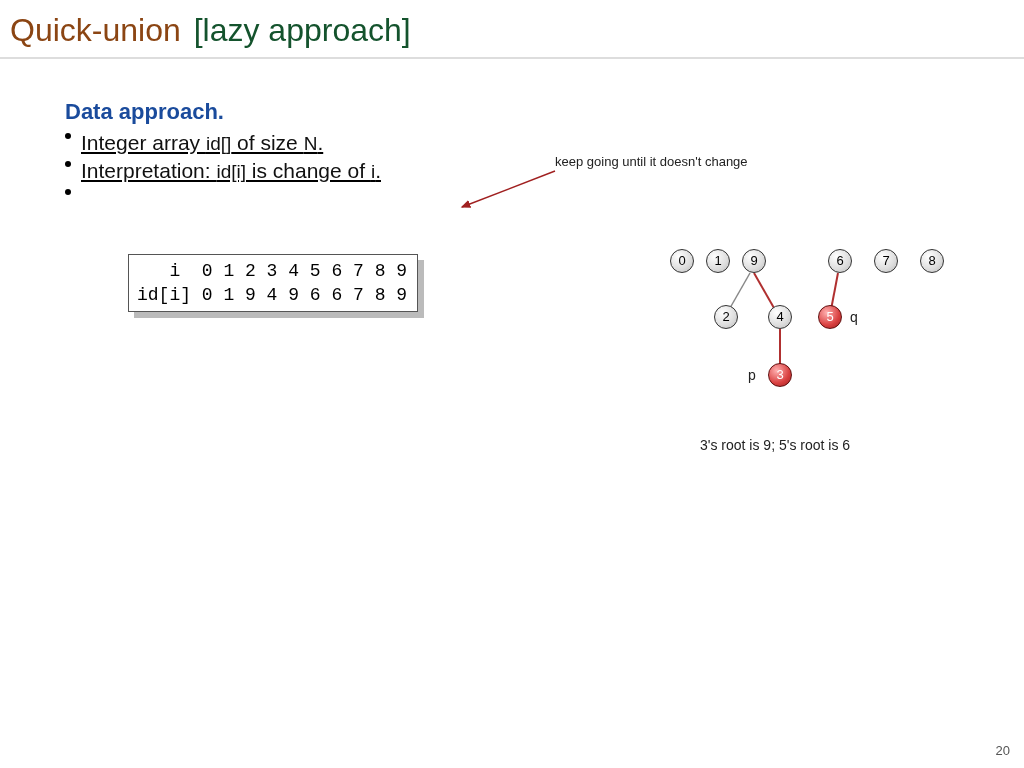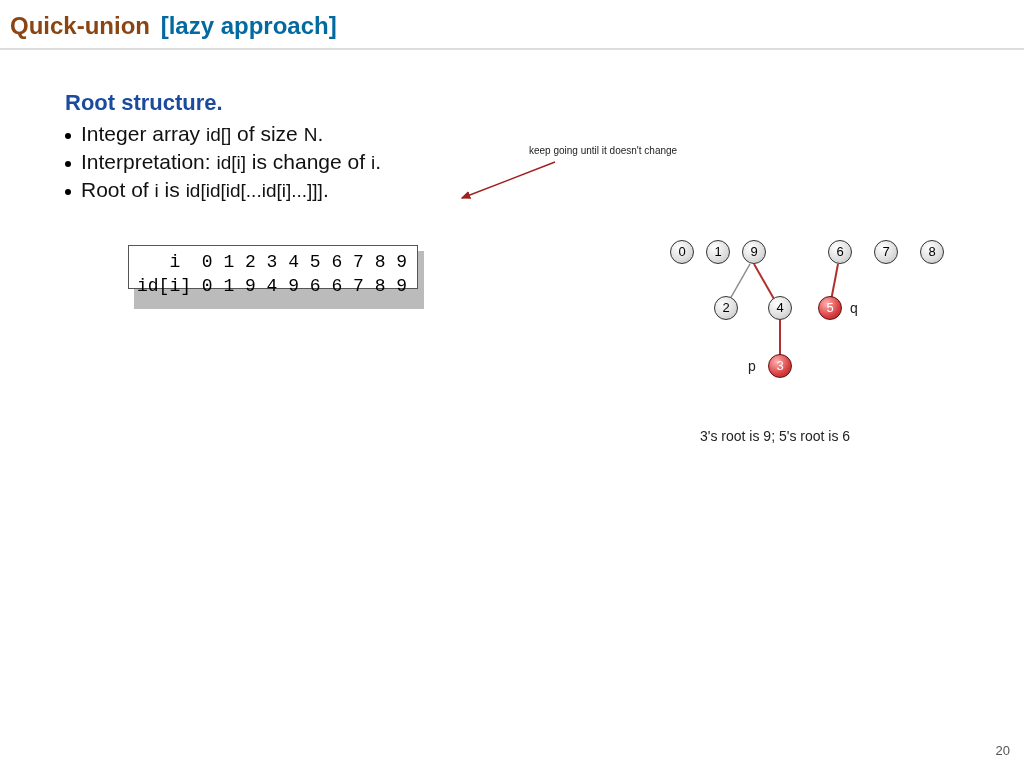--- a/index.html
+++ b/index.html
@@ -1,68 +1,65 @@
 <!DOCTYPE html>
 <html><head>
 <meta charset="utf-8">
 <style>
   * { margin: 0; padding: 0; box-sizing: border-box; }
   html, body { width: 1024px; height: 768px; background: #fff; font-family: Georgia, 'Times New Roman', serif; position: relative; }
   .title-bar { padding: 12px 10px 8px 10px; border-bottom: 2px solid #ddd; }
-  .title-text { font-size: 24px; color: #8b4513; font-family: "Comic Sans MS", cursive, sans-serif; font-weight: bold; }
-  .title-sub { color: #0369a1; }
+  .title-text { font-size: 32px; color: #8b4513; font-family: "Comic Sans MS", cursive, sans-serif; }
+  .title-sub { color: #14532d; }
   .content { position: relative; padding: 40px 0 0 65px; }
   .heading { font-size: 22px; color: #1a4b9c; font-weight: bold; font-family: "Comic Sans MS", cursive, sans-serif; }
   .bullets { margin-top: 6px; padding-left: 0; }
-  .bullet-row { display: flex; align-items: center; margin: 4px 0; }
+  .bullet-row { display: flex; align-items: flex-start; margin: 4px 0; text-decoration: underline; }
   .dot { width: 6px; height: 6px; background: #000; border-radius: 50%; margin-right: 10px; position: relative; top: 2px; flex-shrink: 0; }
   .bullet-text { font-size: 21px; font-family: "Comic Sans MS", cursive, sans-serif; color: #111; }
   .code { font-family: Arial, Helvetica, sans-serif; font-size: 19px; }
-  .keep-note { position: absolute; left: 529px; top: 95px; font-family: Arial, Helvetica, sans-serif; font-size: 10px; color: #222; }
+  .keep-note { position: absolute; left: 555px; top: 95px; font-family: Arial, Helvetica, sans-serif; font-size: 13px; color: #222; }
   .arrow-svg { position: absolute; left: 450px; top: 106px; }
   .array-box { position: absolute; left: 128px; top: 195px; }
   .array-shadow { position: absolute; left: 6px; top: 6px; width: 290px; height: 58px; background: #bbb; }
-  .array-front { position: relative; width: 290px; height: 44px; background: #fff; border: 1px solid #555; padding: 4px 8px; font-family: "Courier New", monospace; font-size: 18px; line-height: 24px; white-space: pre; }
+  .array-front { position: relative; width: 290px; height: 58px; background: #fff; border: 1px solid #555; padding: 4px 8px; font-family: "Courier New", monospace; font-size: 18px; line-height: 24px; white-space: pre; }
   .tree { position: absolute; left: 670px; top: 190px; width: 330px; height: 220px; }
   .tree svg { position: absolute; left: 0; top: 0; }
   .tnode { position: absolute; width: 24px; height: 24px; border-radius: 50%; border: 1px solid #333; background: radial-gradient(circle at 35% 30%, #fff 0%, #ddd 60%, #bbb 100%); font-family: Arial, sans-serif; font-size: 13px; text-align: center; line-height: 22px; }
   .red-node { background: radial-gradient(circle at 35% 30%, #ffb0b0 0%, #d94040 60%, #a02020 100%); color: #fff; border-color: #601010; }
   .plabel { position: absolute; font-family: Arial, sans-serif; font-size: 14px; color: #222; }
   .caption { position: absolute; font-family: Arial, sans-serif; font-size: 14px; color: #222; margin-top: 28px; }
   .pagenum { position: absolute; right: 14px; bottom: 10px; font-family: Arial, sans-serif; font-size: 13px; color: #555; }
 </style>
 </head>
 <body>
 
 <div class="title-bar">
   <span class="title-text">Quick-union</span>
   <span class="title-text title-sub">&nbsp;<span>[lazy approach]</span></span>
 </div>
 
 <div class="content">
-  <div class="heading">Root structure.</div>
+  <div class="heading">Data approach.</div>
 
   <div class="bullets">
     <div class="bullet-row">
       <span class="dot"></span>
       <span class="bullet-text">
         <span>Integer array </span><span class="code">id[]</span><span> of size </span><span class="code">N</span><span>.</span>
       </span>
     </div>
     <div class="bullet-row">
       <span class="dot"></span>
       <span class="bullet-text">
         <span>Interpretation:  </span><span class="code">id[i]</span><span> is change of </span><span class="code">i</span><span>.</span>
       </span>
     </div>
     <div class="bullet-row">
       <span class="dot"></span>
-      <span class="bullet-text">
-        <span>Root of </span><span class="code">i</span><span> is </span><span class="code">id[id[id[...id[i]...]]]</span><span>.</span>
-      </span>
     </div>
   </div>
 
   <div class="keep-note">keep going until it doesn't change</div>
 
   <svg class="arrow-svg" width="110" height="50">
     <defs>
       <marker id="ah" markerWidth="8" markerHeight="8" refX="6" refY="3" orient="auto">
         <path d="M0,0 L7,3 L0,6 Z" fill="#a02020"></path>
       </marker>

